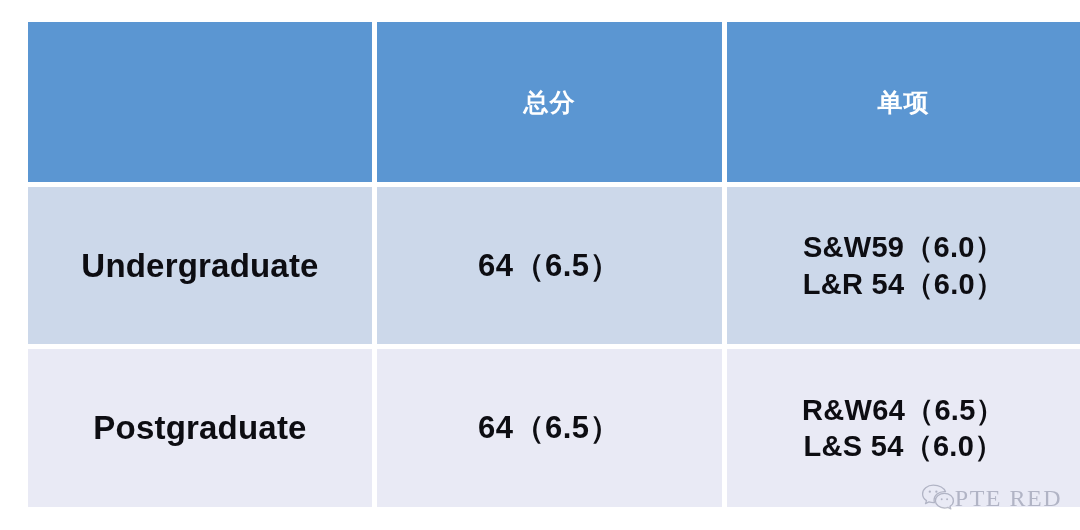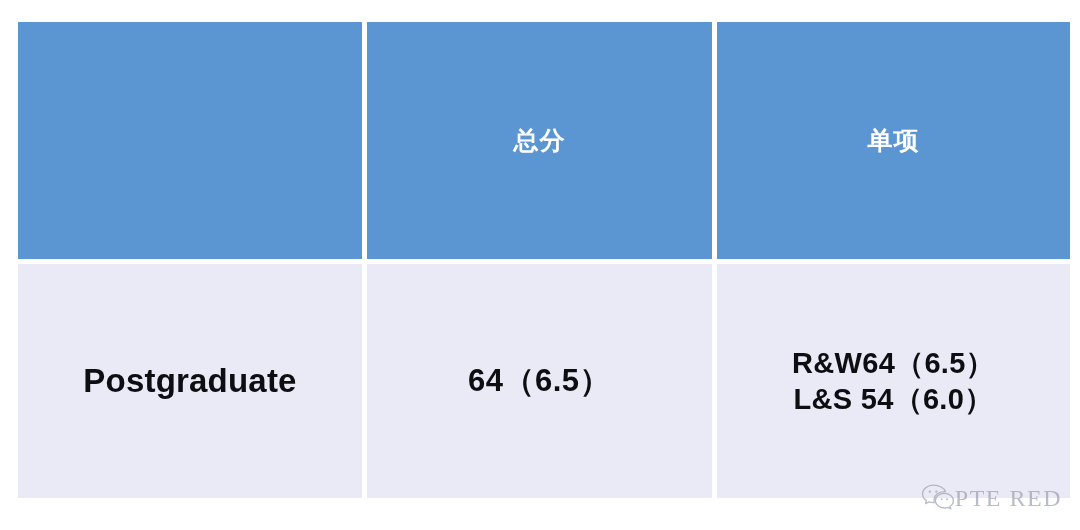--- a/index.html
+++ b/index.html
@@ -11,21 +11,21 @@
     width: 1080px;
     height: 530px;
     background: #ffffff;
     font-family: "Liberation Sans", "DejaVu Sans", sans-serif;
     overflow: hidden;
     position: relative;
   }
 
   #table-wrap {
     position: absolute;
-    left: 18px;
+    left: 28px;
     top: 22px;
     width: 1042px;
     height: 486px;
   }
 
   table.score-table {
     width: 100%;
     height: 100%;
     border-collapse: separate;
     border-spacing: 5px 5px;
@@ -123,20 +123,28 @@
       <col class="c2">
       <col class="c3">
     </colgroup>
     <tbody>
       <tr class="header-row">
         <td class="blank-cell"></td>
         <td>总分</td>
         <td>单项</td>
       </tr>
 
+      <tr class="row-1">
+        <td class="level-cell">Undergraduate</td>
+        <td class="total-cell">64（6.5）</td>
+        <td class="sub-cell">
+          <span class="sub-line">S&amp;W59（6.0）</span>
+          <span class="sub-line">L&amp;R 54（6.0）</span>
+        </td>
+      </tr>
 
       <tr class="row-2">
         <td class="level-cell">Postgraduate</td>
         <td class="total-cell">64（6.5）</td>
         <td class="sub-cell">
           <span class="sub-line">R&amp;W64（6.5）</span>
           <span class="sub-line">L&amp;S 54（6.0）</span>
         </td>
       </tr>
     </tbody>

